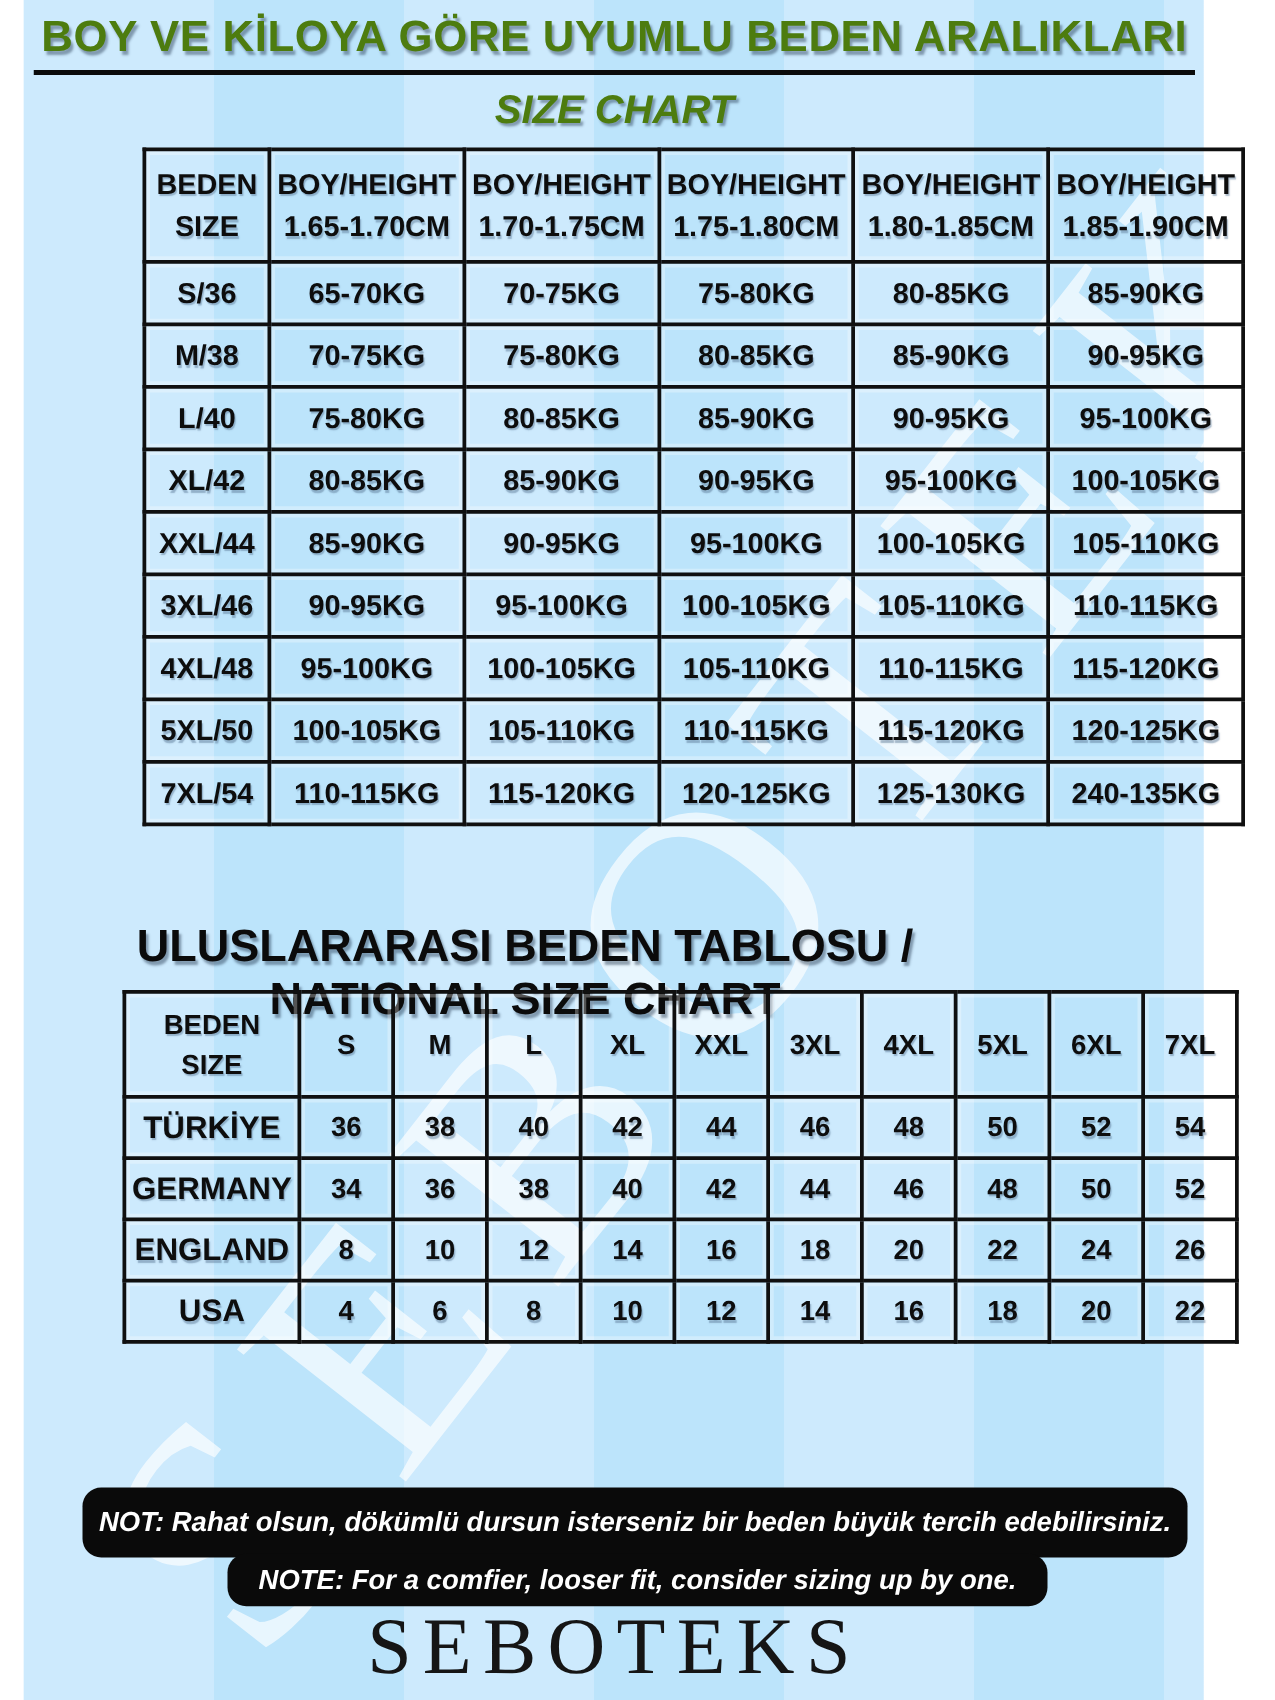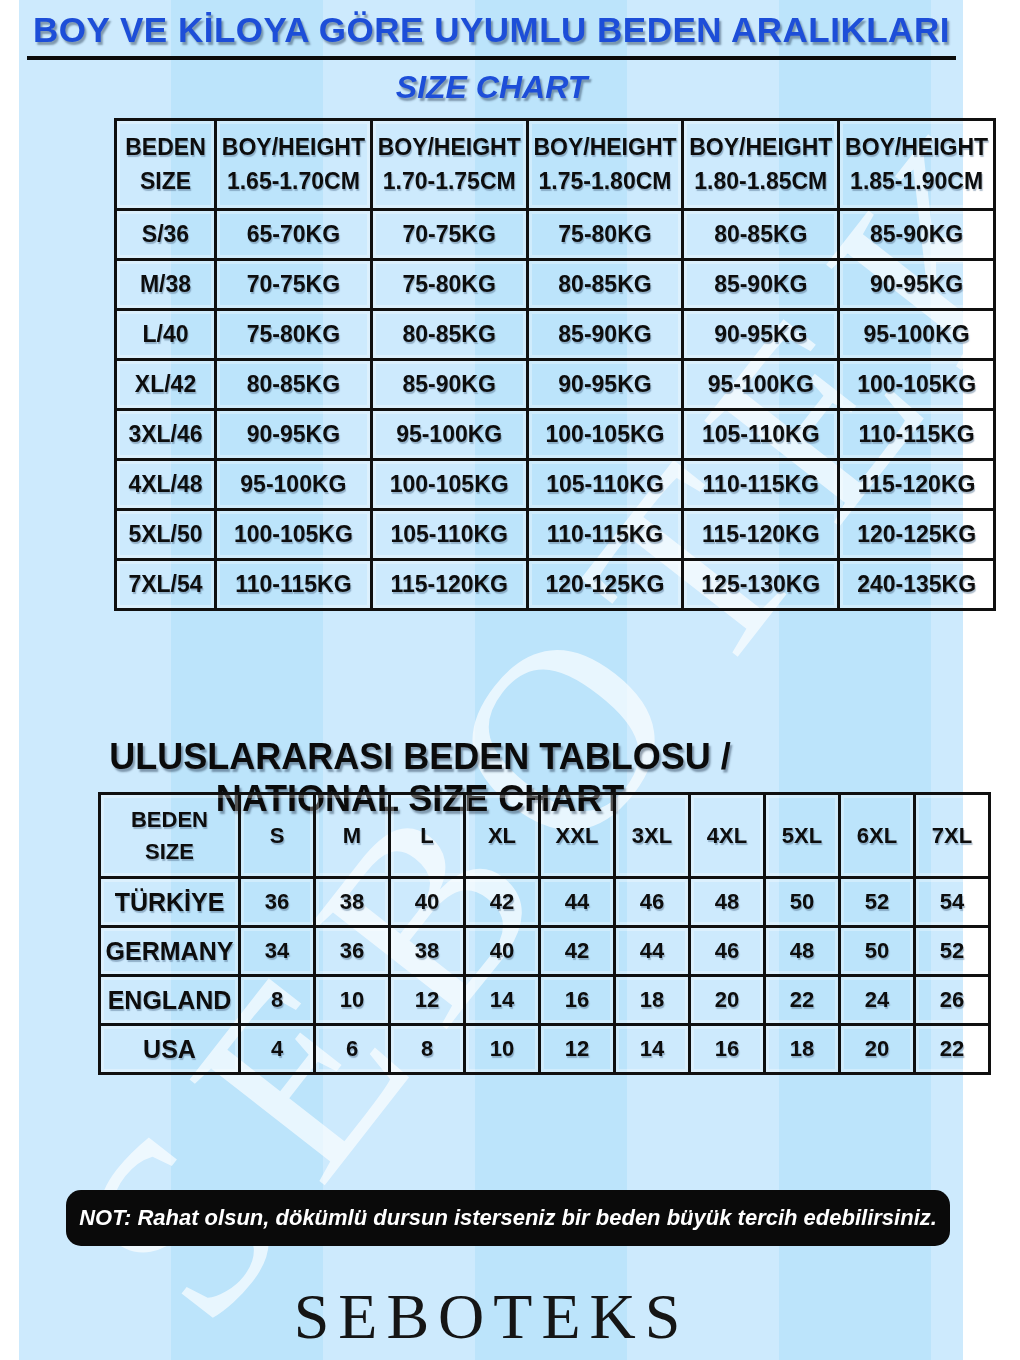--- a/index.html
+++ b/index.html
@@ -16,21 +16,21 @@
   .watermark{
     position:absolute;left:-200px;top:470px;width:1640px;height:340px;
     transform:rotate(-52deg);
     font-family:"Liberation Serif", serif;
     font-size:262px;line-height:340px;letter-spacing:38px;
     color:rgba(255,255,255,0.66);
     text-align:center;white-space:nowrap;user-select:none;
   }
   .content{position:absolute;inset:0;z-index:2;}
 
-  .title-block{position:absolute;left:20px;top:10px;width:943px;text-align:center;color:#1d4ed8;}
+  .title-block{position:absolute;left:20px;top:10px;width:943px;text-align:center;color:#4d7c0f;}
   .title-tr{
     display:inline-block;font-size:35px;font-weight:bold;letter-spacing:0.5px;
     border-bottom:4px solid #0b0b0b;padding:0 6px 6px 6px;
     text-shadow:2px 3px 2px rgba(30,50,75,0.45);
   }
   .title-en{font-size:32px;font-weight:bold;margin-top:9px;text-shadow:2px 3px 2px rgba(30,50,75,0.45);font-style:italic;}
 
   table{border-collapse:collapse;table-layout:fixed;position:absolute;margin-left:36px;}
   th,td{
     border:3px solid #101010;text-align:center;vertical-align:middle;
@@ -150,20 +150,28 @@
           </tr>
           <tr>
             <th>XL/42</th>
             <td>80-85KG</td>
             <td>85-90KG</td>
             <td>90-95KG</td>
             <td>95-100KG</td>
             <td>100-105KG</td>
           </tr>
           <tr>
+            <th>XXL/44</th>
+            <td>85-90KG</td>
+            <td>90-95KG</td>
+            <td>95-100KG</td>
+            <td>100-105KG</td>
+            <td>105-110KG</td>
+          </tr>
+          <tr>
             <th>3XL/46</th>
             <td>90-95KG</td>
             <td>95-100KG</td>
             <td>100-105KG</td>
             <td>105-110KG</td>
             <td>110-115KG</td>
           </tr>
           <tr>
             <th>4XL/48</th>
             <td>95-100KG</td>
@@ -275,17 +283,18 @@
             <td>14</td>
             <td>16</td>
             <td>18</td>
             <td>20</td>
             <td>22</td>
           </tr>
         </tbody>
     </table>
 
     <div class="note-pill note-tr">NOT: Rahat olsun, dökümlü dursun isterseniz bir beden büyük tercih edebilirsiniz.</div>
+    <div class="note-pill note-en">NOTE: For a comfier, looser fit, consider sizing up by one.</div>
 
     <div class="brand">SEBOTEKS</div>
 
   </div>
 </div>
 
 </body></html>

